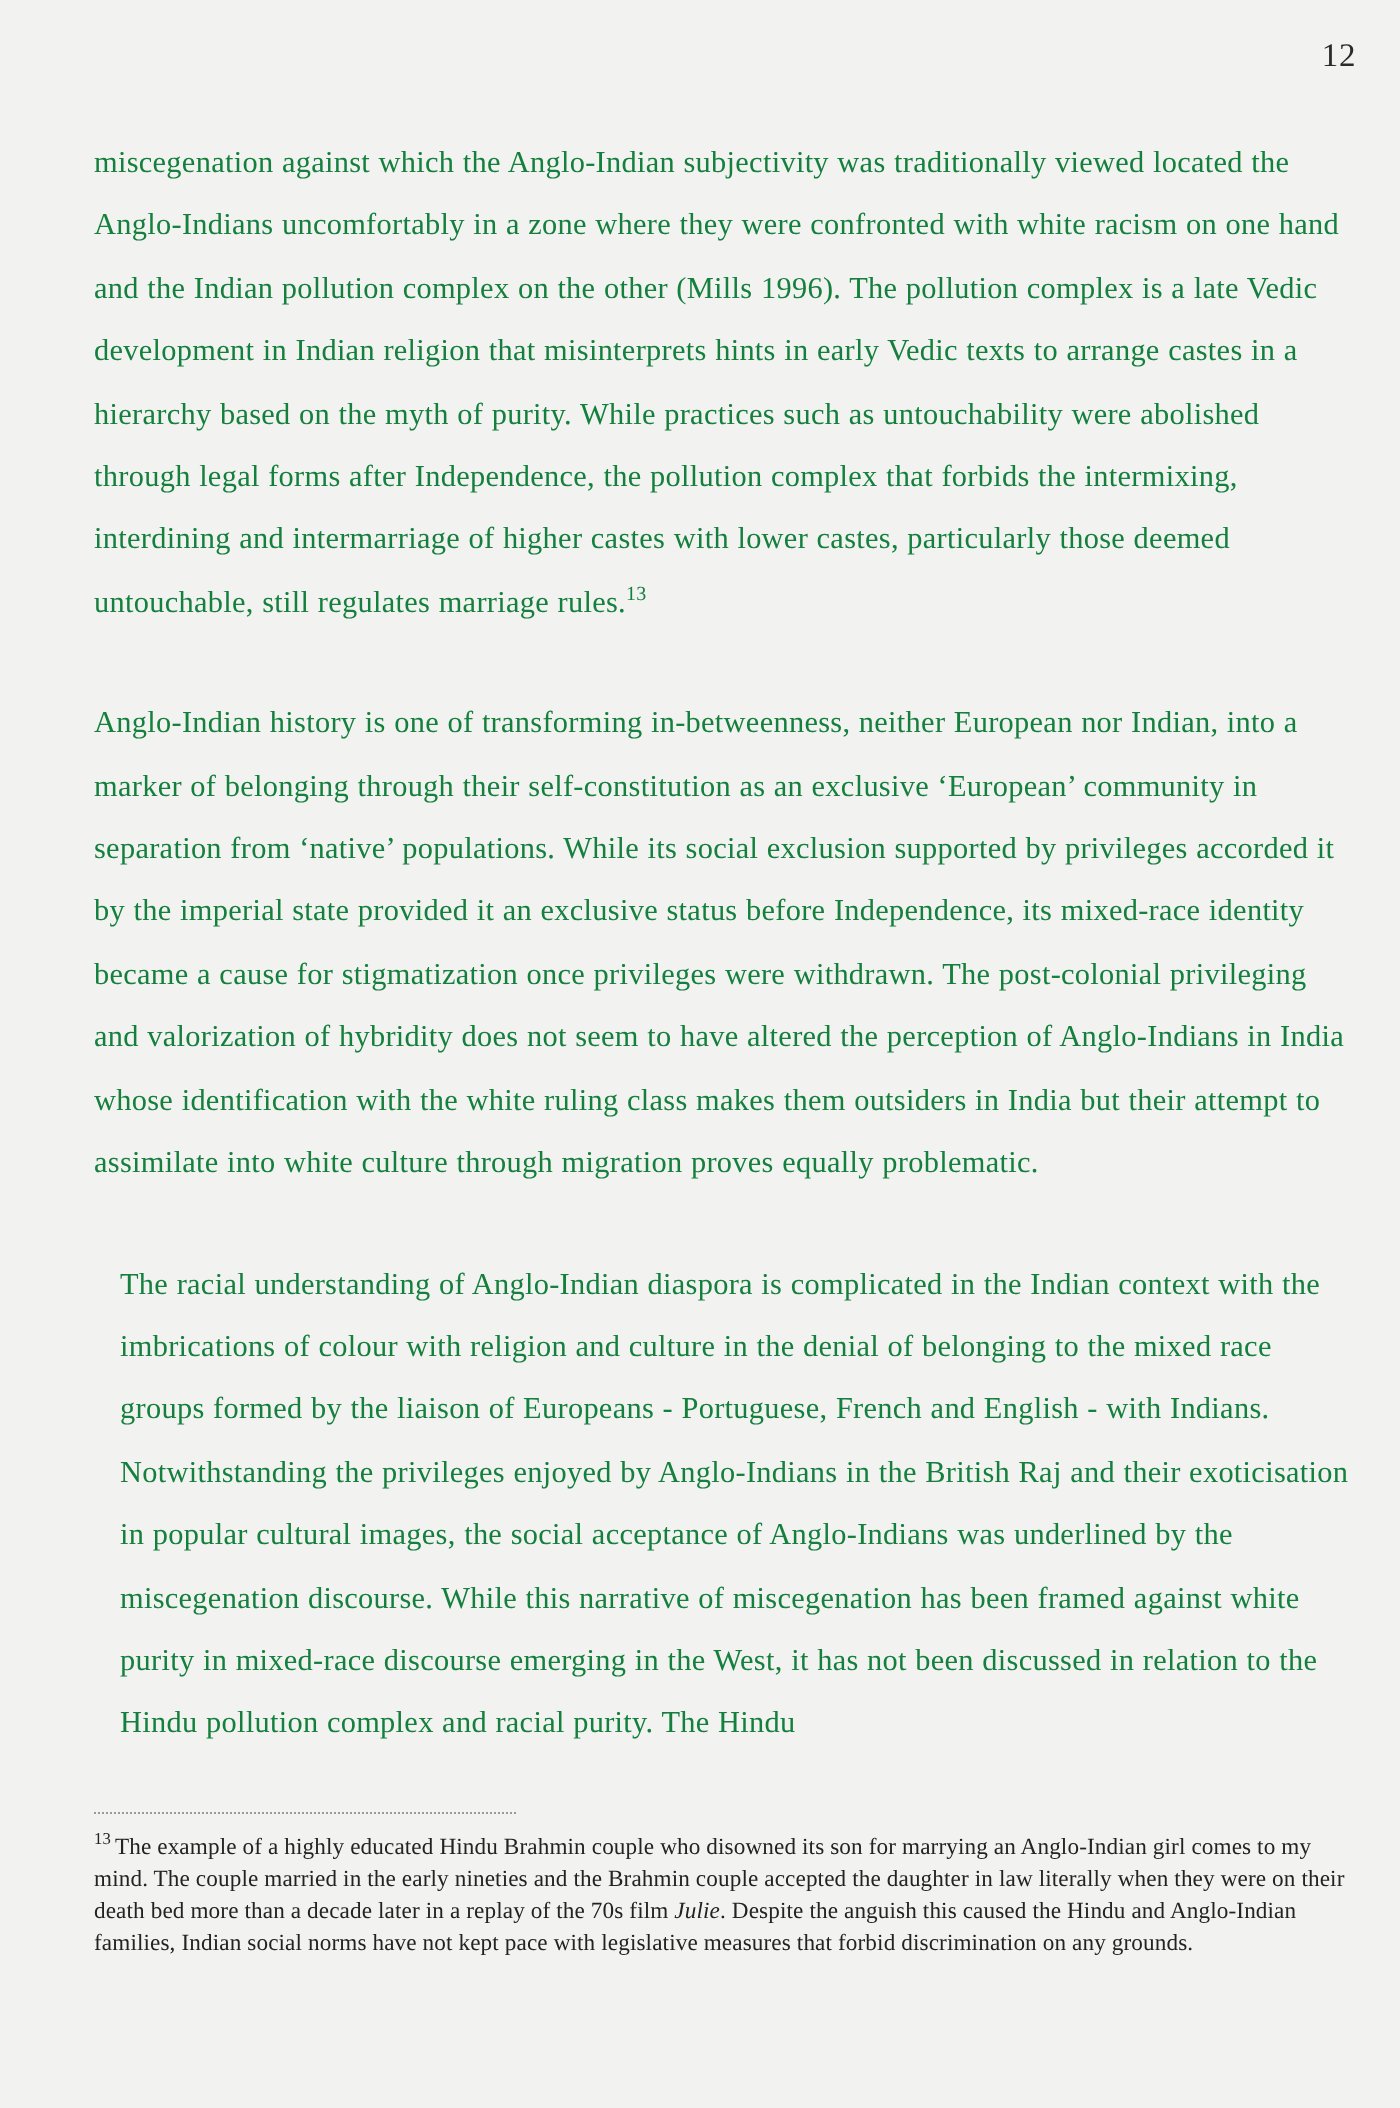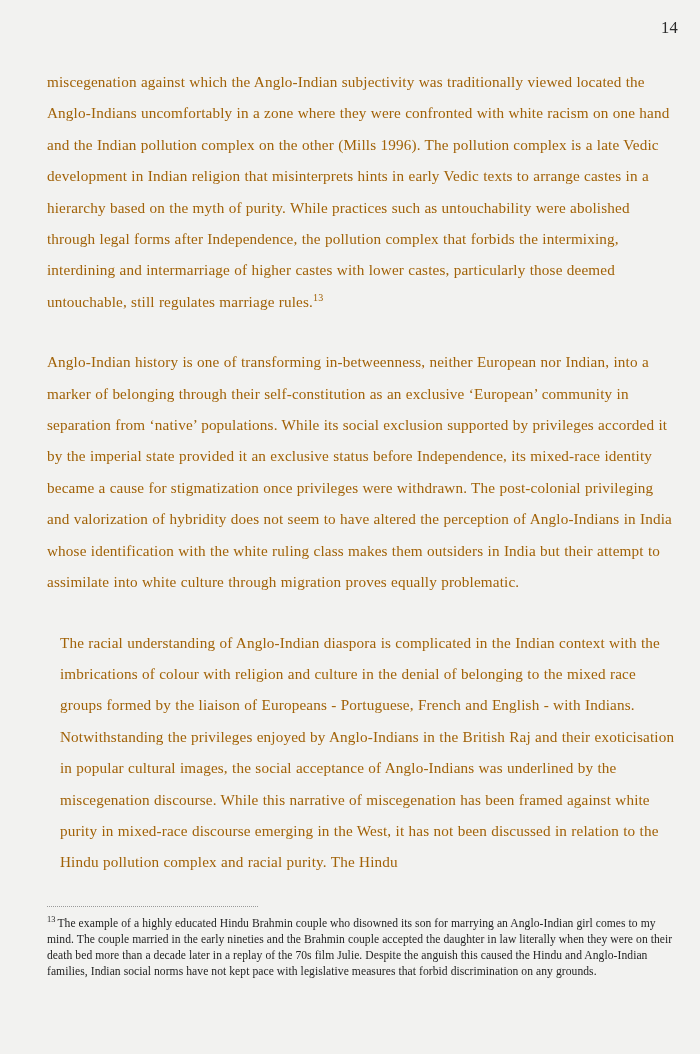--- a/index.html
+++ b/index.html
@@ -31,21 +31,21 @@
   .body-block {
     position: absolute;
     top: 66px;
     left: 47px;
     width: 630px;
   }
   .para {
     font-size: 15.2px;
     line-height: 31.4px;
     text-align: left;
-    color: #a16207;
+    color: #15803d;
     margin: 0 0 29px 0;
     letter-spacing: 0.01em;
     word-spacing: 0.02em;
   }
   .para:last-child {
     margin-bottom: 0;
     margin-left: 13px;
   }
   sup.fn-ref {
     font-size: 0.66em;
@@ -72,28 +72,29 @@
     margin: 0;
     letter-spacing: 0.005em;
   }
   .footnote sup.fn-num {
     font-size: 0.72em;
     vertical-align: super;
     line-height: 0;
     margin-right: 2px;
   }
   .it {
+    font-style: italic;
   }
 </style>
 </head>
 <body>
 
 <div class="page">
 
-  <div class="page-number">14</div>
+  <div class="page-number">12</div>
 
   <div class="body-block">
 
     <p class="para"><span>miscegenation against which the Anglo-Indian subjectivity was traditionally viewed located the Anglo-Indians uncomfortably in a zone where they were confronted with white racism on one hand and the Indian pollution complex on the other (Mills 1996). The pollution complex is a late Vedic development in Indian religion that misinterprets hints in early Vedic texts to arrange castes in a hierarchy based on the myth of purity. While practices such as untouchability were abolished through legal forms after Independence, the pollution complex that forbids the intermixing, interdining and intermarriage of higher castes with lower castes, particularly those deemed untouchable, still regulates marriage rules.</span><sup class="fn-ref">13</sup></p>
 
     <p class="para"><span>Anglo-Indian history is one of transforming in-betweenness, neither European nor Indian, into a marker of belonging through their self-constitution as an exclusive ‘European’ community in separation from ‘native’ populations. While its social exclusion supported by privileges accorded it by the imperial state provided it an exclusive status before Independence, its mixed-race identity became a cause for stigmatization once privileges were withdrawn. The post-colonial privileging and valorization of hybridity does not seem to have altered the perception of Anglo-Indians in India whose identification with the white ruling class makes them outsiders in India but their attempt to assimilate into white culture through migration proves equally problematic.</span></p>
 
     <p class="para"><span>The racial understanding of Anglo-Indian diaspora is complicated in the Indian context with the imbrications of colour with religion and culture in the denial of belonging to the mixed race groups formed by the liaison of Europeans - Portuguese, French and English - with Indians. Notwithstanding the privileges enjoyed by Anglo-Indians in the British Raj and their exoticisation in popular cultural images, the social acceptance of Anglo-Indians was underlined by the miscegenation discourse. While this narrative of miscegenation has been framed against white purity in mixed-race discourse emerging in the West, it has not been discussed in relation to the Hindu pollution complex and racial purity. The Hindu</span></p>
 
   </div>

